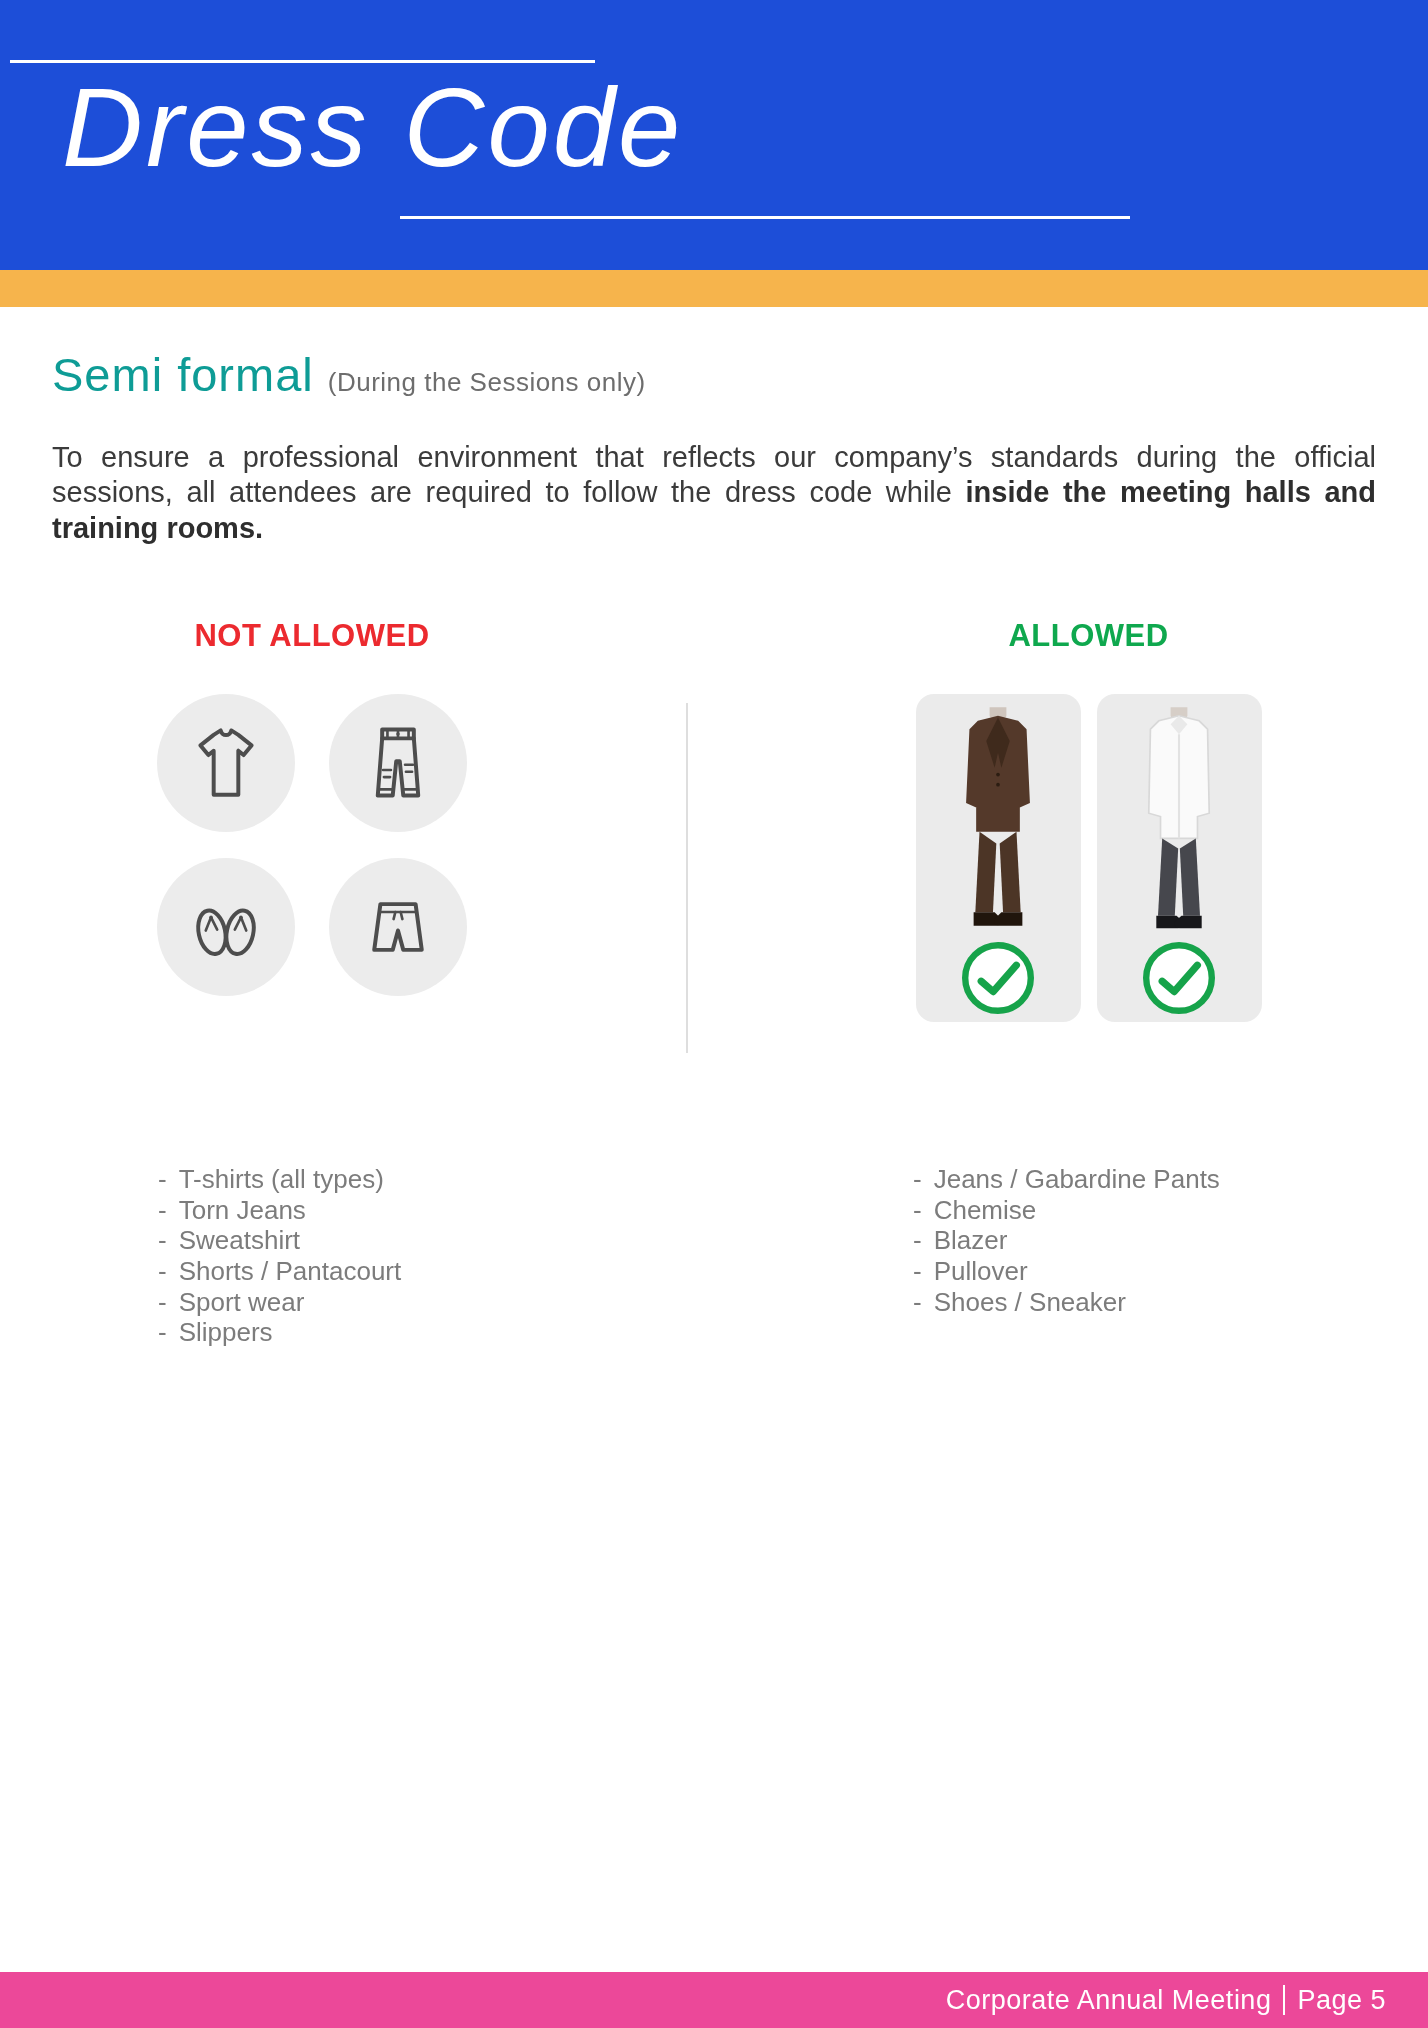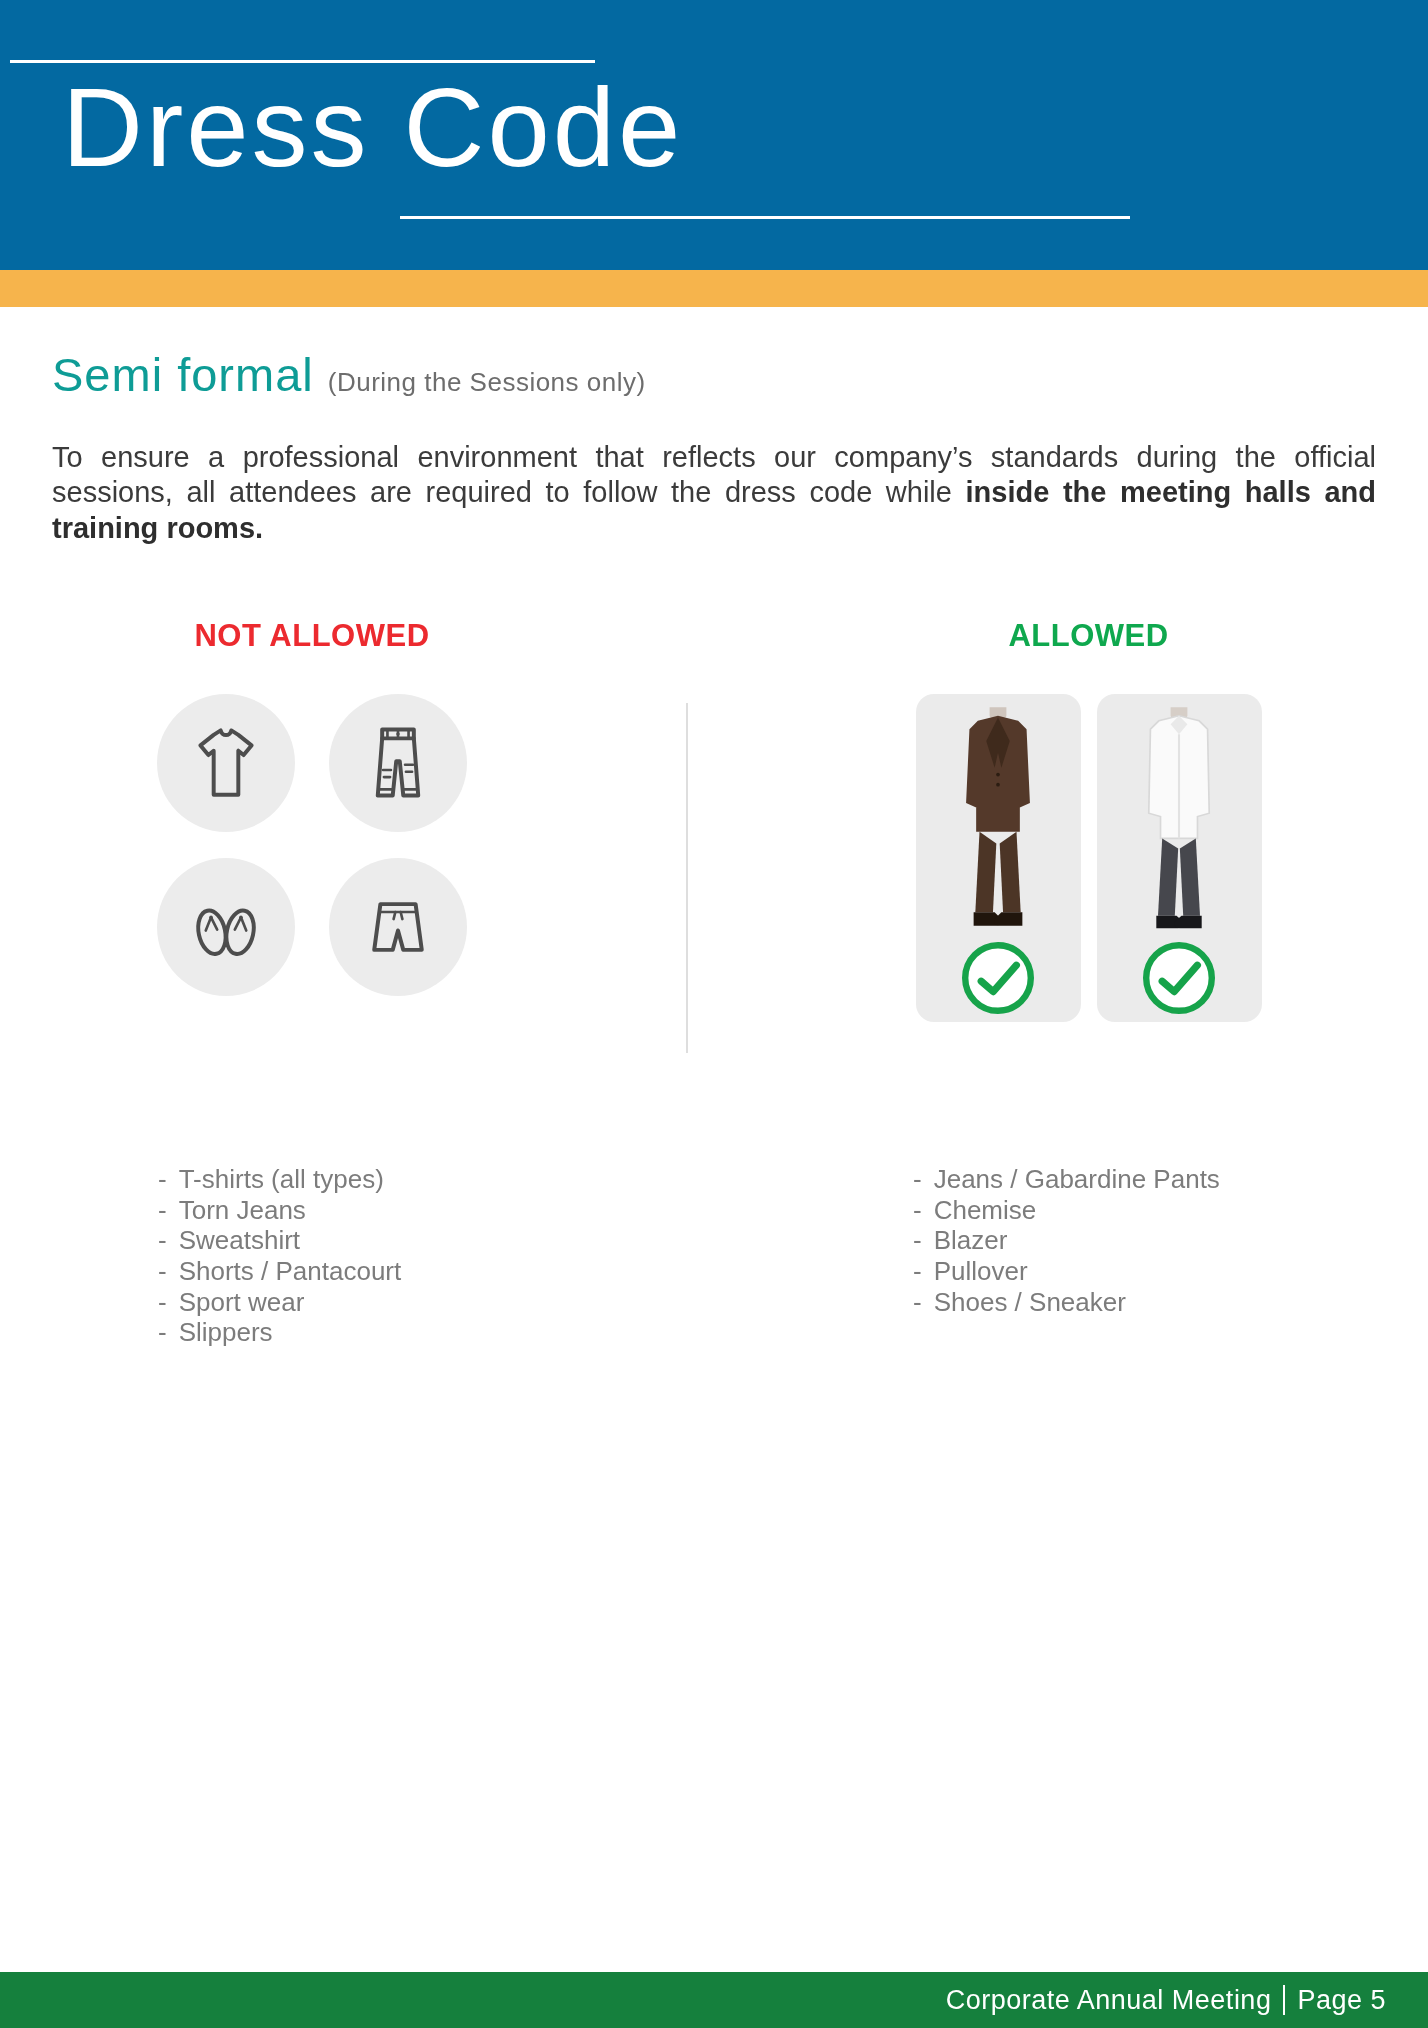--- a/index.html
+++ b/index.html
@@ -10,21 +10,22 @@
     position:relative;
     width:1428px; height:2028px;
     background:#ffffff;
     overflow:hidden;
   }
 
   
   .header{
     position:relative;
     height:270px;
-    background:#0369a1;
+    background:#1d4ed8;
+    font-style:italic;
   }
   .hline{ position:absolute; height:3px; background:#ffffff; }
   .hline-top{ left:10px; top:60px; width:585px; }
   .hline-bottom{ left:400px; top:216px; width:730px; }
   .page-title{
     position:absolute; left:62px; top:72px;
     font-size:112px; font-weight:400; letter-spacing:3px;
     color:#ffffff; line-height:1;
   }
 
@@ -96,21 +97,21 @@
   
   .list{ list-style:none; font-size:26px; color:#7c7c7c; line-height:1.18; }
   .list li{ display:flex; }
   .list .dash{ margin-right:12px; }
   .col-left .list{ padding-left:106px; }
   .col-right .list{ padding-left:112px; }
 
   
   .footer{
     position:absolute; left:0; right:0; bottom:0;
-    height:56px; background:#15803d;
+    height:56px; background:#ec4899;
     display:flex; align-items:center; justify-content:flex-end;
     padding-right:42px;
     color:#ffffff; font-size:27px; letter-spacing:0.5px;
   }
   .fsep{ width:2px; height:30px; background:#ffffff; margin:0 12px; }
 </style>
 </head>
 <body>
 
 <div class="page">

